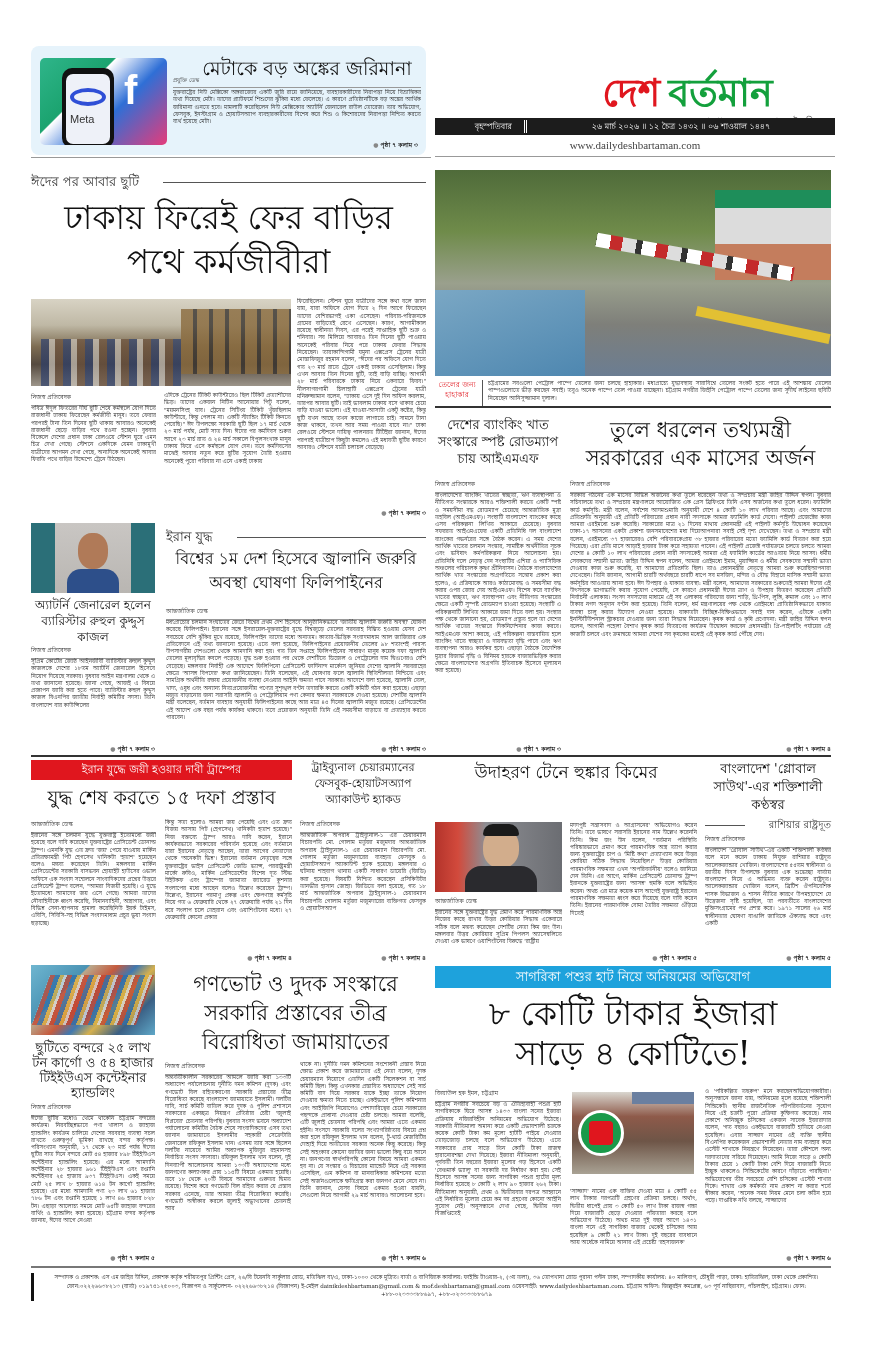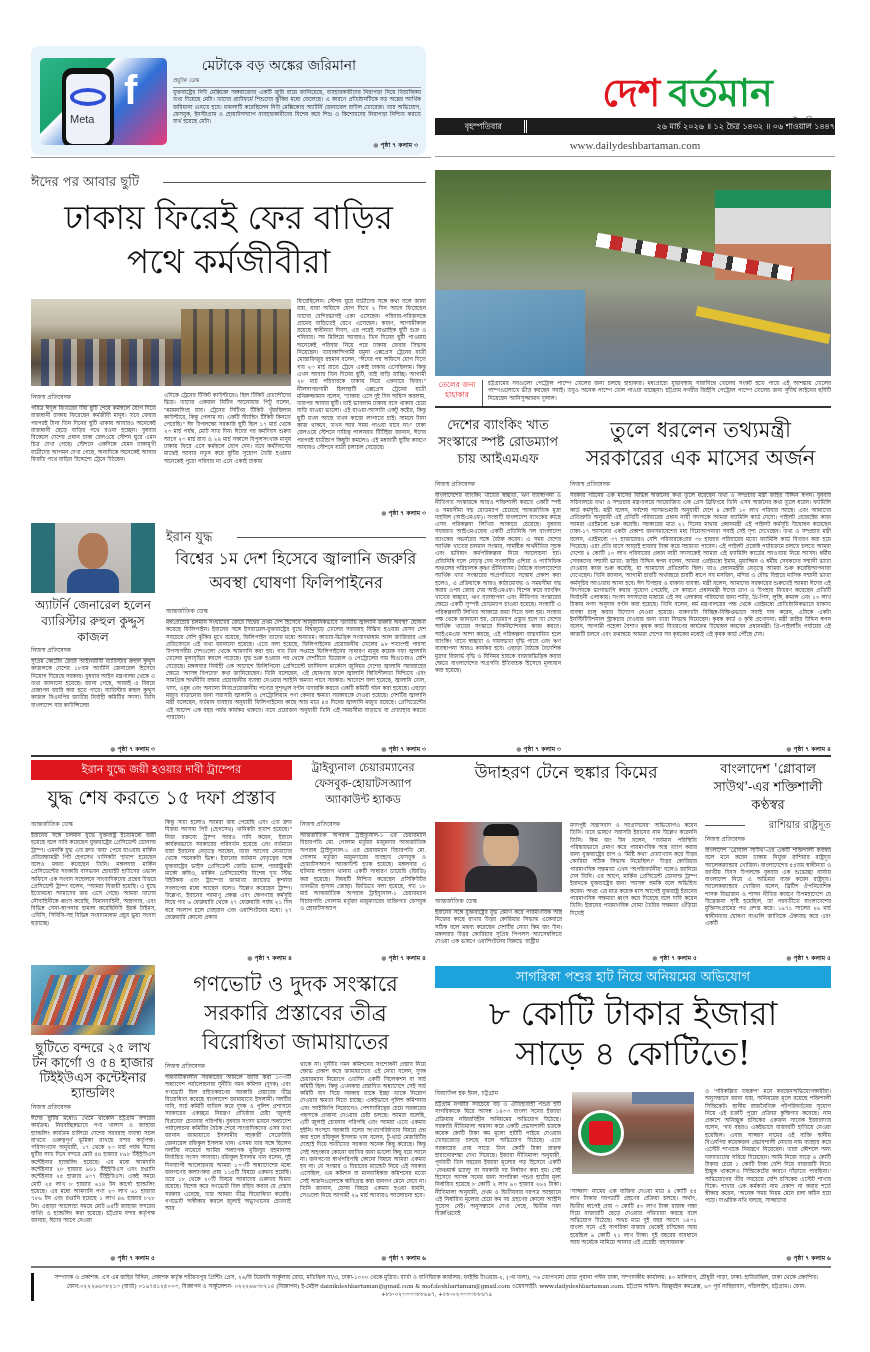--- a/index.html
+++ b/index.html
@@ -21,37 +21,37 @@
 <body>
 
 <div class="abs" style="left:31px;top:46px;width:395px;height:109px;background:#e6f3fb;border-radius:8px;">
   <div class="photo" style="left:9px;top:12px;width:127px;height:87px;border-radius:5px;background:linear-gradient(135deg,#2fb58a 0%,#1ba36f 35%,#ffffff 36%,#2f6fd6 60%,#e63b7a 100%);">
     <div style="position:absolute;left:22px;top:10px;width:52px;height:80px;background:#111;border-radius:10px;"></div>
     <div style="position:absolute;left:26px;top:16px;width:44px;height:70px;background:#eef1f8;border-radius:7px;"></div>
     <div style="position:absolute;left:30px;top:30px;width:36px;height:18px;border:4px solid #2f4fd6;border-radius:50%;"></div>
     <div style="position:absolute;left:30px;top:55px;font-size:11px;color:#333;font-family:'Liberation Sans',sans-serif;">Meta</div>
     <div style="position:absolute;left:84px;top:12px;font-size:40px;font-weight:bold;color:#fff;font-family:'Liberation Sans',sans-serif;line-height:1;">f</div>
   </div>
-  <div class="hl" style="position:absolute;left:124px;top:8px;width:248px;font-size:14px;text-align:center;">মেটাকে বড় অঙ্কের জরিমানা</div>
+  <div class="hl" style="position:absolute;left:152px;top:8px;width:248px;font-size:19px;text-align:center;">মেটাকে বড় অঙ্কের জরিমানা</div>
   <div class="byline" style="position:absolute;left:142px;top:31px;width:248px;font-size:5.5px;">প্রযুক্তি ডেস্ক</div>
   <div class="body-text" style="position:absolute;left:142px;top:43px;width:248px;height:48px;">যুক্তরাষ্ট্রের নিউ মেক্সিকো অঙ্গরাজ্যের একটি জুরি রায়ে জানিয়েছে, ব্যবহারকারীদের নিরাপত্তা নিয়ে বিভ্রান্তিকর তথ্য দিয়েছে মেটা। তাদের প্ল্যাটফর্মে শিশুদের ঝুঁকির মধ্যে ফেলেছে। এ কারণে প্রতিষ্ঠানটিকে বড় অঙ্কের আর্থিক জরিমানা গুনতে হবে। মামলাটি করেছিলেন নিউ মেক্সিকোর অ্যাটর্নি জেনারেল রাউল তোরেজ। তার অভিযোগ, ফেসবুক, ইনস্টাগ্রাম ও হোয়াটসঅ্যাপ ব্যবহারকারীদের বিশেষ করে শিশু ও কিশোরদের নিরাপত্তা নিশ্চিত করতে ব্যর্থ হয়েছে মেটা।</div>
   <div class="jump" style="position:absolute;right:8px;top:94px;">পৃষ্ঠা ৭ কলাম ৩</div>
 </div>
 <div class="hr" style="left:31px;top:157px;width:400px;background:#999;"></div>
 
 <div class="abs" style="left:540px;top:46px;width:295px;height:70px;margin-top:28px;">
   <div style="display:flex;align-items:flex-end;justify-content:center;gap:8px;">
     <span style="font-family:'DejaVu Sans',sans-serif;font-weight:bold;font-size:38px;color:#e0161e;line-height:1;">দেশ</span>
     <span style="font-family:'DejaVu Sans',sans-serif;font-weight:bold;font-size:38px;color:#13a03c;line-height:1;">বর্তমান</span>
   </div>
   <div style="text-align:right;font-size:10px;color:#222;margin-top:2px;padding-right:10px;font-family:'DejaVu Serif',serif;white-space:pre;">আ পা ম র  জ ন তা র  দৈ নি ক</div>
 </div>
 <div class="abs" style="left:435px;top:118px;width:400px;height:17px;background:#1c1c1c;color:#fff;display:flex;align-items:center;font-size:8px;font-family:'DejaVu Serif',serif;">
-  <span style="width:92px;text-align:right;padding-right:22px;border-right:3px double #fff;">বৃহস্পতিবার</span>
-  <span style="flex:1;text-align:right;">২৬ মার্চ ২০২৬ ॥ ১২ চৈত্র ১৪৩২ ॥ ০৬ শাওয়াল ১৪৪৭</span>
+  <span style="width:92px;text-align:right;padding-right:12px;border-right:3px double #fff;">বৃহস্পতিবার</span>
+  <span style="flex:1;text-align:center;">২৬ মার্চ ২০২৬ ॥ ১২ চৈত্র ১৪৩২ ॥ ০৬ শাওয়াল ১৪৪৭</span>
 </div>
 <a class="abs" style="left:435px;top:139px;width:400px;text-align:center;font-size:11px;font-weight:normal;color:#444;text-decoration:none;font-family:'Liberation Serif',serif;">www.dailydeshbartaman.com</a>
 <div class="hr" style="left:435px;top:156px;width:400px;background:#999;"></div>
 
 <div class="abs kicker" style="left:31px;top:172px;width:395px;font-size:13px;">
   <span>ঈদের পর আবার ছুটি</span>
     <span class="rule"></span>
 </div>
 <div class="abs hl" style="left:31px;top:196px;width:395px;font-size:33px;line-height:44px;">
   <div>ঢাকায় ফিরেই ফের বাড়ির</div>

